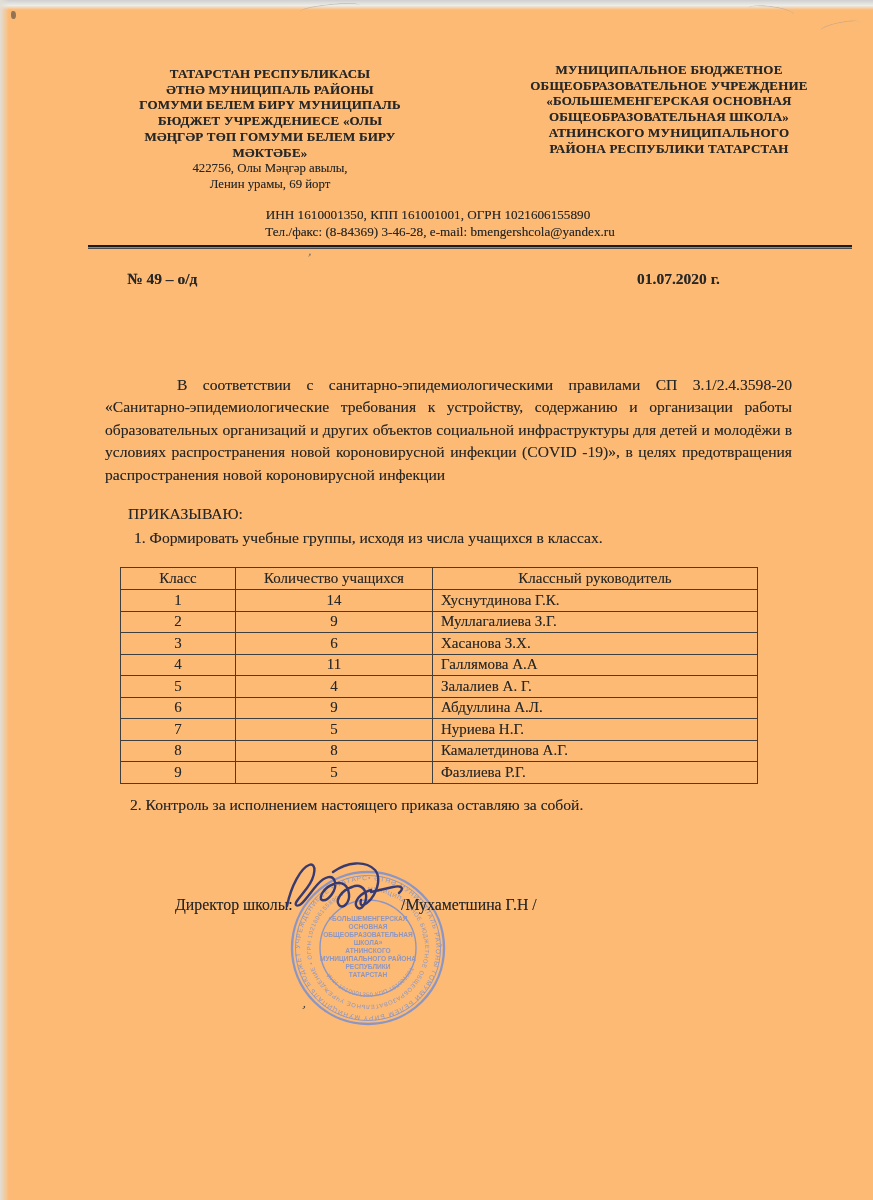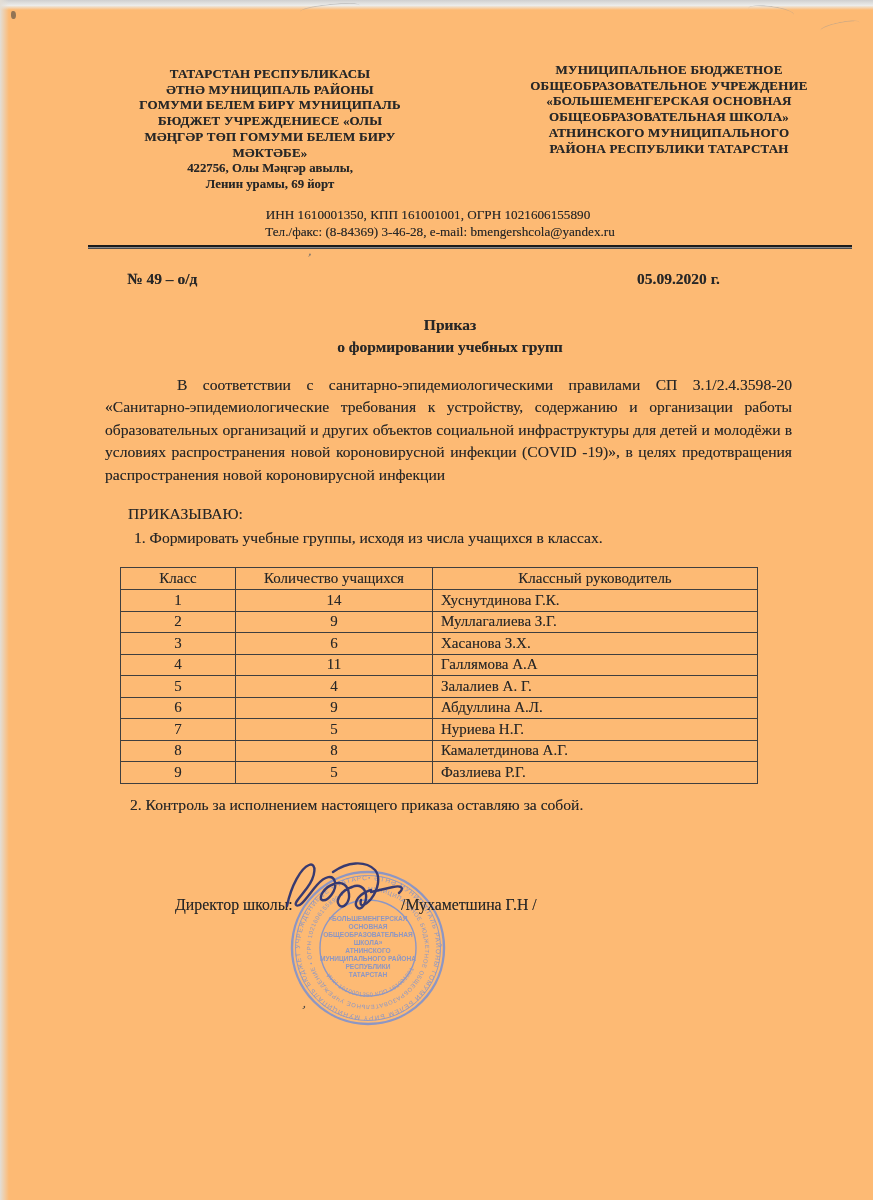--- a/index.html
+++ b/index.html
@@ -70,43 +70,39 @@
   <div class="pencil" style="left:300px;top:4px;width:60px;height:8px;transform:rotate(-6deg);"></div>
   <div class="pencil" style="left:748px;top:6px;width:46px;height:10px;transform:rotate(8deg);"></div>
   <div class="pencil" style="left:820px;top:22px;width:40px;height:8px;transform:rotate(-12deg);"></div>
 
   <div class="abs org center pre" style="left:100px;top:66px;width:340px;">ТАТАРСТАН РЕСПУБЛИКАСЫ
 ӘТНӘ МУНИЦИПАЛЬ РАЙОНЫ
 ГОМУМИ БЕЛЕМ БИРҮ МУНИЦИПАЛЬ
 БЮДЖЕТ УЧРЕЖДЕНИЕСЕ «ОЛЫ
 МӘҢГӘР ТӨП ГОМУМИ БЕЛЕМ БИРУ
 МӘКТӘБЕ»</div>
-  <div class="abs org-addr center pre" style="left:100px;top:160px;width:340px;font-weight:bold;">422756, Олы Мәңгәр авылы,
+  <div class="abs org-addr center pre" style="left:100px;top:160px;width:340px;">422756, Олы Мәңгәр авылы,
 Ленин урамы, 69 йорт</div>
 
   <div class="abs org center pre" style="left:483px;top:62px;width:372px;">МУНИЦИПАЛЬНОЕ БЮДЖЕТНОЕ
 ОБЩЕОБРАЗОВАТЕЛЬНОЕ УЧРЕЖДЕНИЕ
 «БОЛЬШЕМЕНГЕРСКАЯ ОСНОВНАЯ
 ОБЩЕОБРАЗОВАТЕЛЬНАЯ ШКОЛА»
 АТНИНСКОГО МУНИЦИПАЛЬНОГО
 РАЙОНА РЕСПУБЛИКИ ТАТАРСТАН</div>
 
   <div class="abs contact center" style="left:128px;top:207px;width:600px;">ИНН 1610001350, КПП 161001001, ОГРН 1021606155890</div>
   <div class="abs contact center" style="left:140px;top:224px;width:600px;">Тел./факс: (8-84369) 3-46-28, e-mail: bmengershcola@yandex.ru</div>
 
   <div class="rule"></div>
   <div class="tickmark" style="left:306px;top:250px;transform:rotate(14deg);">ʼ</div>
 
   <div class="abs orderline" style="left:127px;top:270px;">№ 49 – о/д</div>
-  <div class="abs orderline" style="left:637px;top:270px;">05.09.2020 г.</div>
-
-  <div class="abs title center" style="left:105px;top:314px;width:690px;">
-    <div>Приказ</div>
-    <div>о формировании учебных групп</div>
-  </div>
+  <div class="abs orderline" style="left:637px;top:270px;">01.07.2020 г.</div>
+
 
   <div class="abs bodytext" style="left:105px;top:374px;width:687px;">В соответствии с санитарно-эпидемиологическими  правилами СП 3.1/2.4.3598-20 «Санитарно-эпидемиологические требования к устройству, содержанию и организации работы образовательных организаций и других объектов социальной инфраструктуры для детей и молодёжи в условиях распространения новой короновирусной инфекции (COVID -19)», в целях предотвращения распространения новой короновирусной инфекции</div>
 
   <div class="abs plain" style="left:128px;top:505px;">ПРИКАЗЫВАЮ:</div>
   <div class="abs plain" style="left:134px;top:529px;">1. Формировать учебные группы, исходя из числа учащихся в классах.</div>
 
   <table class="classes abs" style="left:120px;top:567px;font-family:Liberation Serif, serif;">
     <colgroup>
         <col style="width:115px">
         <col style="width:197px">

